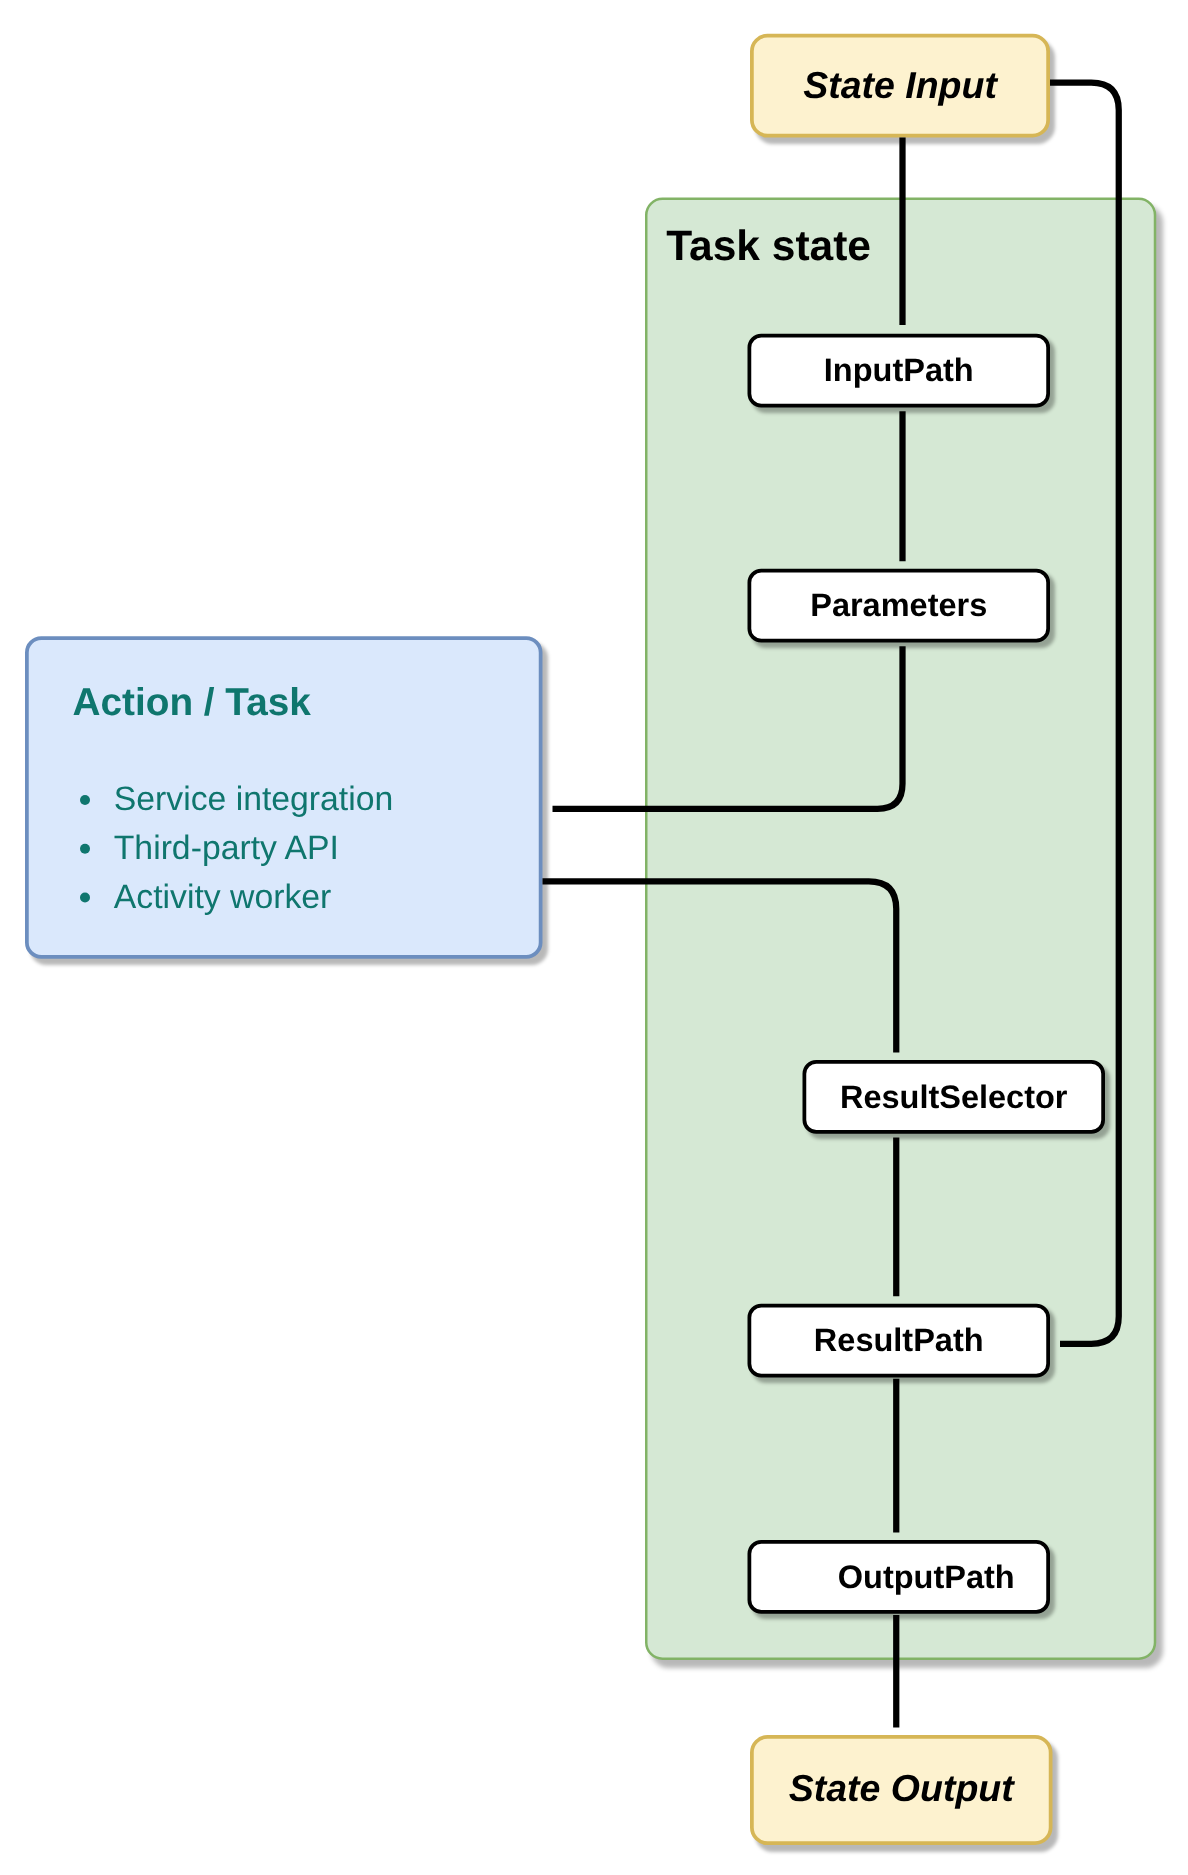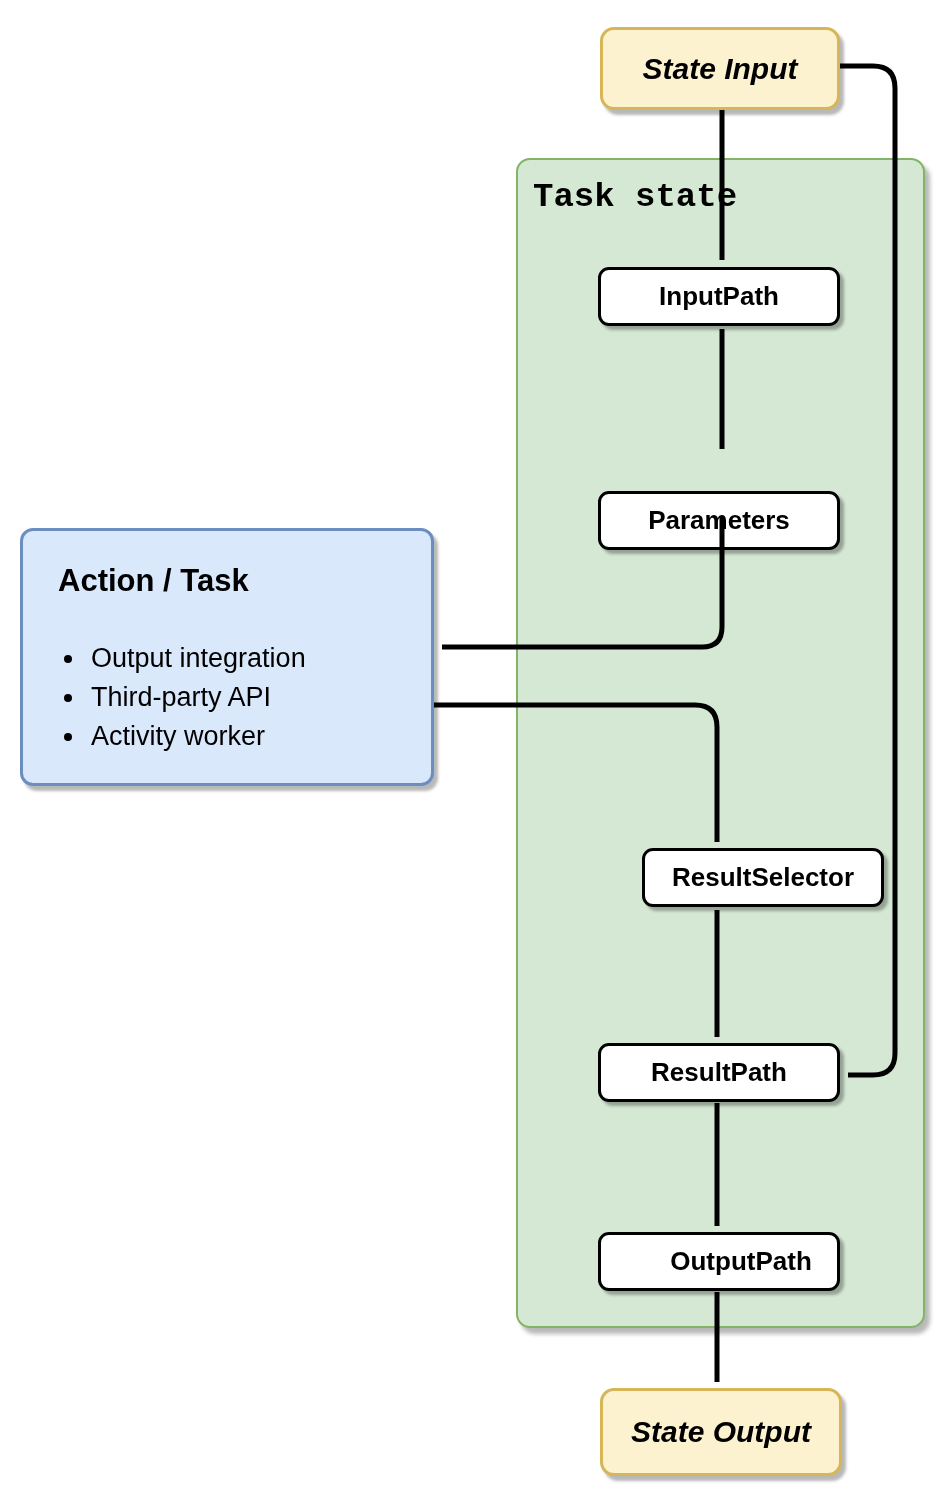--- a/index.html
+++ b/index.html
@@ -53,28 +53,28 @@
     border-radius: 11px;
     box-shadow: 4px 4px 3px rgba(0,0,0,0.3);
     font-weight: bold;
     font-size: 26px;
     color: #000000;
   }
   .action-box {
     position: absolute;
     box-sizing: border-box;
     left: 20px;
-    top: 528px;
+    top: 509px;
     width: 414px;
     height: 258px;
     background: var(--blue-fill);
     border: 3px solid var(--blue-border);
     border-radius: 13px;
     box-shadow: 4px 5px 3px rgba(0,0,0,0.28);
-    color: #000000;
+    color: #0f766e;
   }
   .action-title {
     position: absolute;
     left: 35px;
     top: 32px;
     font-weight: bold;
     font-size: 31px;
     white-space: nowrap;
   }
   .action-list {
@@ -99,50 +99,50 @@
     stroke-width: 5;
     fill: none;
   }
 </style>
 </head>
 <body>
 
 <div id="canvas">
 
   <div class="container-box" style="left:516px; top:158px; width:409px; height:1170px;"></div>
-  <div class="container-label" style="left:533px; top:178px;font-family:Liberation Mono, monospace;">Task state</div>
+  <div class="container-label" style="left:533px; top:178px;">Task state</div>
 
   <div class="node terminal" style="left:600px; top:27px; width:240px; height:83px;">
     <span>State Input</span>
   </div>
 
   <div class="node step" style="top:267px;">
     <span>InputPath</span>
   </div>
 
-  <div class="node step" style="top:455px;margin-top:36px;">
+  <div class="node step" style="top:455px;">
     <span>Parameters</span>
   </div>
 
   <div class="node step" style="top:848px;margin-left:44px;">
     <span>ResultSelector</span>
   </div>
 
   <div class="node step" style="top:1043px;">
     <span>ResultPath</span>
   </div>
 
   <div class="node step" style="top:1232px;padding-left:44px;">
     <span>OutputPath</span>
   </div>
 
   <div class="action-box">
     <div class="action-title">Action / Task</div>
     <ul class="action-list">
-      <li>Output integration</li>
+      <li>Service integration</li>
       <li>Third-party API</li>
       <li>Activity worker</li>
     </ul>
   </div>
 
   <div class="node terminal" style="left:600px; top:1388px; width:242px; height:88px;">
     <span>State Output</span>
   </div>
 
   <svg id="arrows" viewBox="0 0 950 1500" xmlns="http://www.w3.org/2000/svg">

